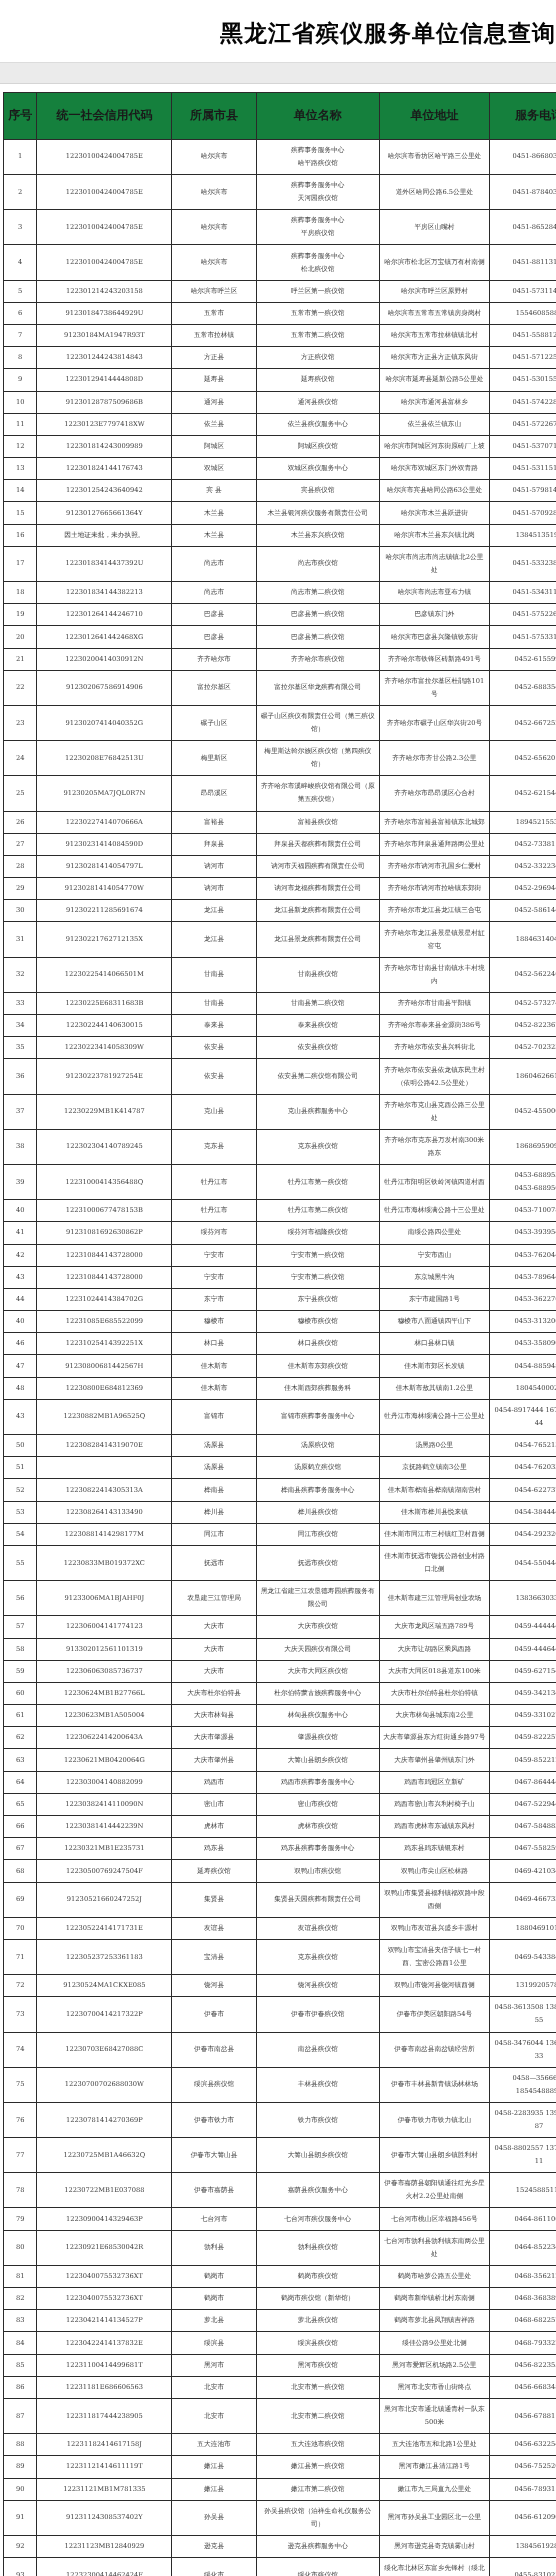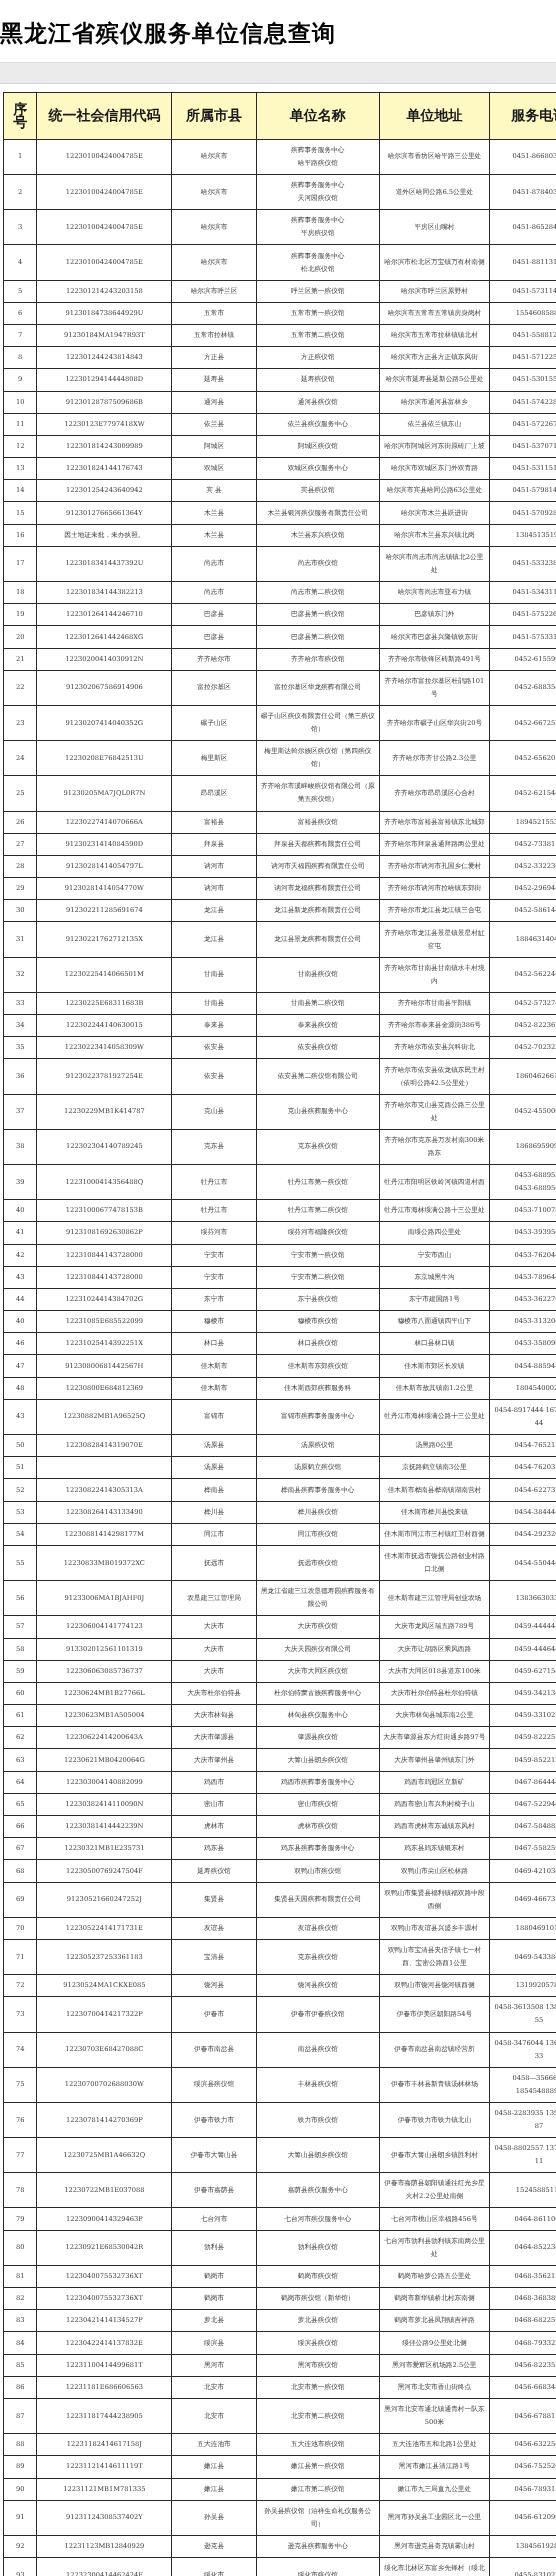--- a/index.html
+++ b/index.html
@@ -1,27 +1,27 @@
 <!DOCTYPE html>
 <html style="font-size:8.2px"><head>
 <meta charset="utf-8">
 <style>
   html,body{margin:0;padding:0;background:#ffffff;}
   body{width:556px;font-family:"Liberation Sans",sans-serif;}
   .page{position:relative;width:556px;background:#ffffff;padding-bottom:13.4px;}
-  .title{margin:0;padding:17.5px 0 13.4px 0;text-align:left;font-size:23px;font-weight:bold;
+  .title{margin:0;padding:17.5px 0 13.4px 0;text-align:right;font-size:23px;font-weight:bold;
          letter-spacing:1px;color:#050505;font-family:"Liberation Sans",sans-serif;}
   .gray-band{height:20.6px;background:#ebebeb;border-top:0.5px solid #dcdcdc;border-bottom:0.5px solid #d5d5d5;}
   .band-gap{height:7.2px;background:#ffffff;}
   table{border-collapse:collapse;table-layout:fixed;width:550px;margin-left:3.1px;
         border:1px solid #1c1c1c;}
   th,td{border:0.5px solid #2a2a2a;text-align:center;vertical-align:middle;
         padding:4.1px 2.6px;line-height:13px;word-break:break-all;}
-  th{font-size:14px;font-weight:bold;color:#1a1a1a;height:38px;
-     font-family:"Liberation Sans",sans-serif;background:#fef9c3;}
+  th{font-size:12px;font-weight:bold;color:#1a1a1a;height:38px;
+     font-family:"Liberation Sans",sans-serif;background:#15803d;}
   td{font-size:6.7px;color:#3d3d3d;white-space:pre-line;
      font-family:"DejaVu Serif","Liberation Serif",serif;}
   .col-index{width:27px;}
   .col-credit-code{width:129px;}
   .col-city{width:78px;}
   .col-unit-name{width:117px;}
   .col-address{width:104px;}
   .col-phone{width:93px;}
 </style>
 </head>

